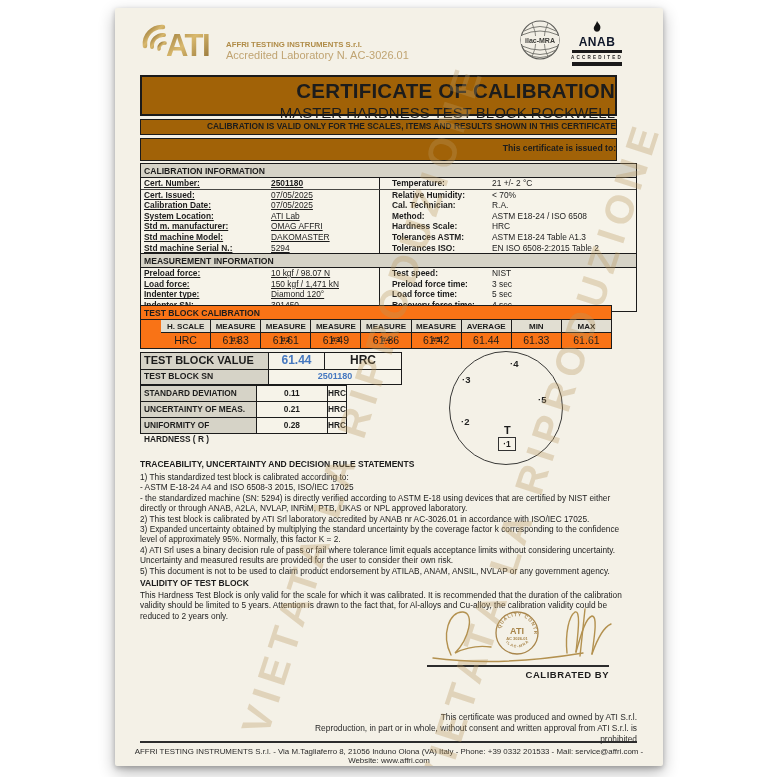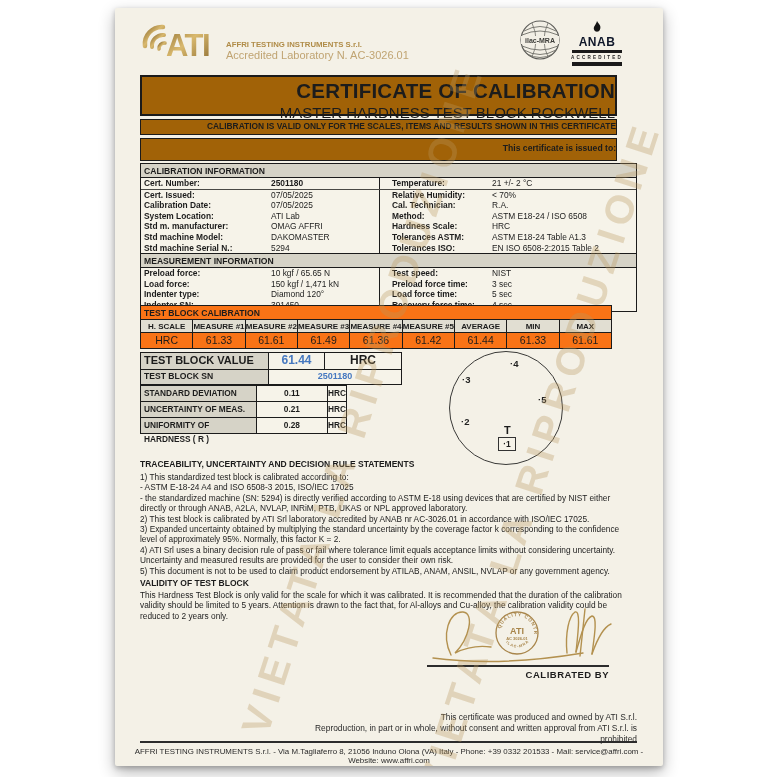--- a/index.html
+++ b/index.html
@@ -26,30 +26,30 @@
   .title-sub{font-size:15px;font-weight:500;margin-top:1px;}
   .valid-box{top:111px;height:16px;border-width:1.5px;font-size:8.4px;font-weight:bold;line-height:13px;}
   .issued-box{top:130px;height:23px;border-width:1.5px;font-size:8.6px;font-weight:bold;padding-top:4px;}
   
   .section{position:absolute;left:25px;width:497px;border:1.5px solid #1b1b1b;box-sizing:border-box;background:#f6f3e9;}
   .bar{background:#d6d3c7;border-bottom:1px solid #1b1b1b;font-size:8.6px;font-weight:bold;
     padding:1.5px 0 1.5px 3px;border-top:1px solid #1b1b1b;}
   .bar:first-child{border-top:none;}
   .inf-row{display:flex;height:10.6px;font-size:8.4px;line-height:10.6px;}
   .inf-row.sep{border-bottom:1px solid #4a4a46;}
-  .half-l{width:238px;display:flex;}
+  .half-l{width:238px;display:flex;text-decoration:underline;}
   .half-r{flex:1;border-left:1.5px solid #1b1b1b;display:flex;}
   .half-l .lbl{width:127px;padding-left:3px;font-weight:bold;}
   .half-r .lbl{width:100px;padding-left:12px;font-weight:bold;}
   .val{flex:1;}
   .bold-val{font-weight:bold;}
   
   .tbc{position:absolute;left:25px;top:297px;width:472px;border:1.5px solid #1b1b1b;box-sizing:border-box;background:#f97316;}
   .tbc-title{font-size:8.6px;font-weight:bold;padding:1.5px 0 1.5px 3px;border-bottom:1px solid #1b1b1b;}
-  .tbc-row{display:flex;}
+  .tbc-row{display:flex;padding-left:20px;}
   .tbc-cell{flex:1;text-align:center;border-left:1px solid #1b1b1b;box-sizing:border-box;}
   .tbc-cell:first-child{border-left:none;}
   .tbc-head .tbc-cell{background:#e1ded2;font-size:8px;font-weight:600;line-height:13px;height:13px;border-bottom:1px solid #1b1b1b;}
   .tbc-data .tbc-cell{font-size:10.5px;line-height:15px;height:15px;}
   
   .mini{position:absolute;left:25px;border:1.5px solid #1b1b1b;box-sizing:border-box;background:#f6f3e9;}
   .mini-row{display:flex;border-top:1px solid #1b1b1b;}
   .mini-row:first-child{border-top:none;}
   .mcell{box-sizing:border-box;border-left:1px solid #1b1b1b;}
   .mcell:first-child{border-left:none;}
@@ -214,21 +214,21 @@
           <span class="lbl">Tolerances ISO:</span>
           <span class="val">EN ISO 6508-2:2015 Table 2</span>
         </div>
     </div>
 
     <div class="bar">MEASUREMENT INFORMATION</div>
 
     <div class="inf-row">
       <div class="half-l">
           <span class="lbl">Preload force:</span>
-          <span class="val">10 kgf / 65.65 N</span>
+          <span class="val">10 kgf / 98.07 N</span>
         </div>
       <div class="half-r">
           <span class="lbl">Test speed:</span>
           <span class="val">NIST</span>
         </div>
     </div>
     <div class="inf-row">
       <div class="half-l">
           <span class="lbl">Load force:</span>
           <span class="val">150 kgf / 1,471 kN</span>

